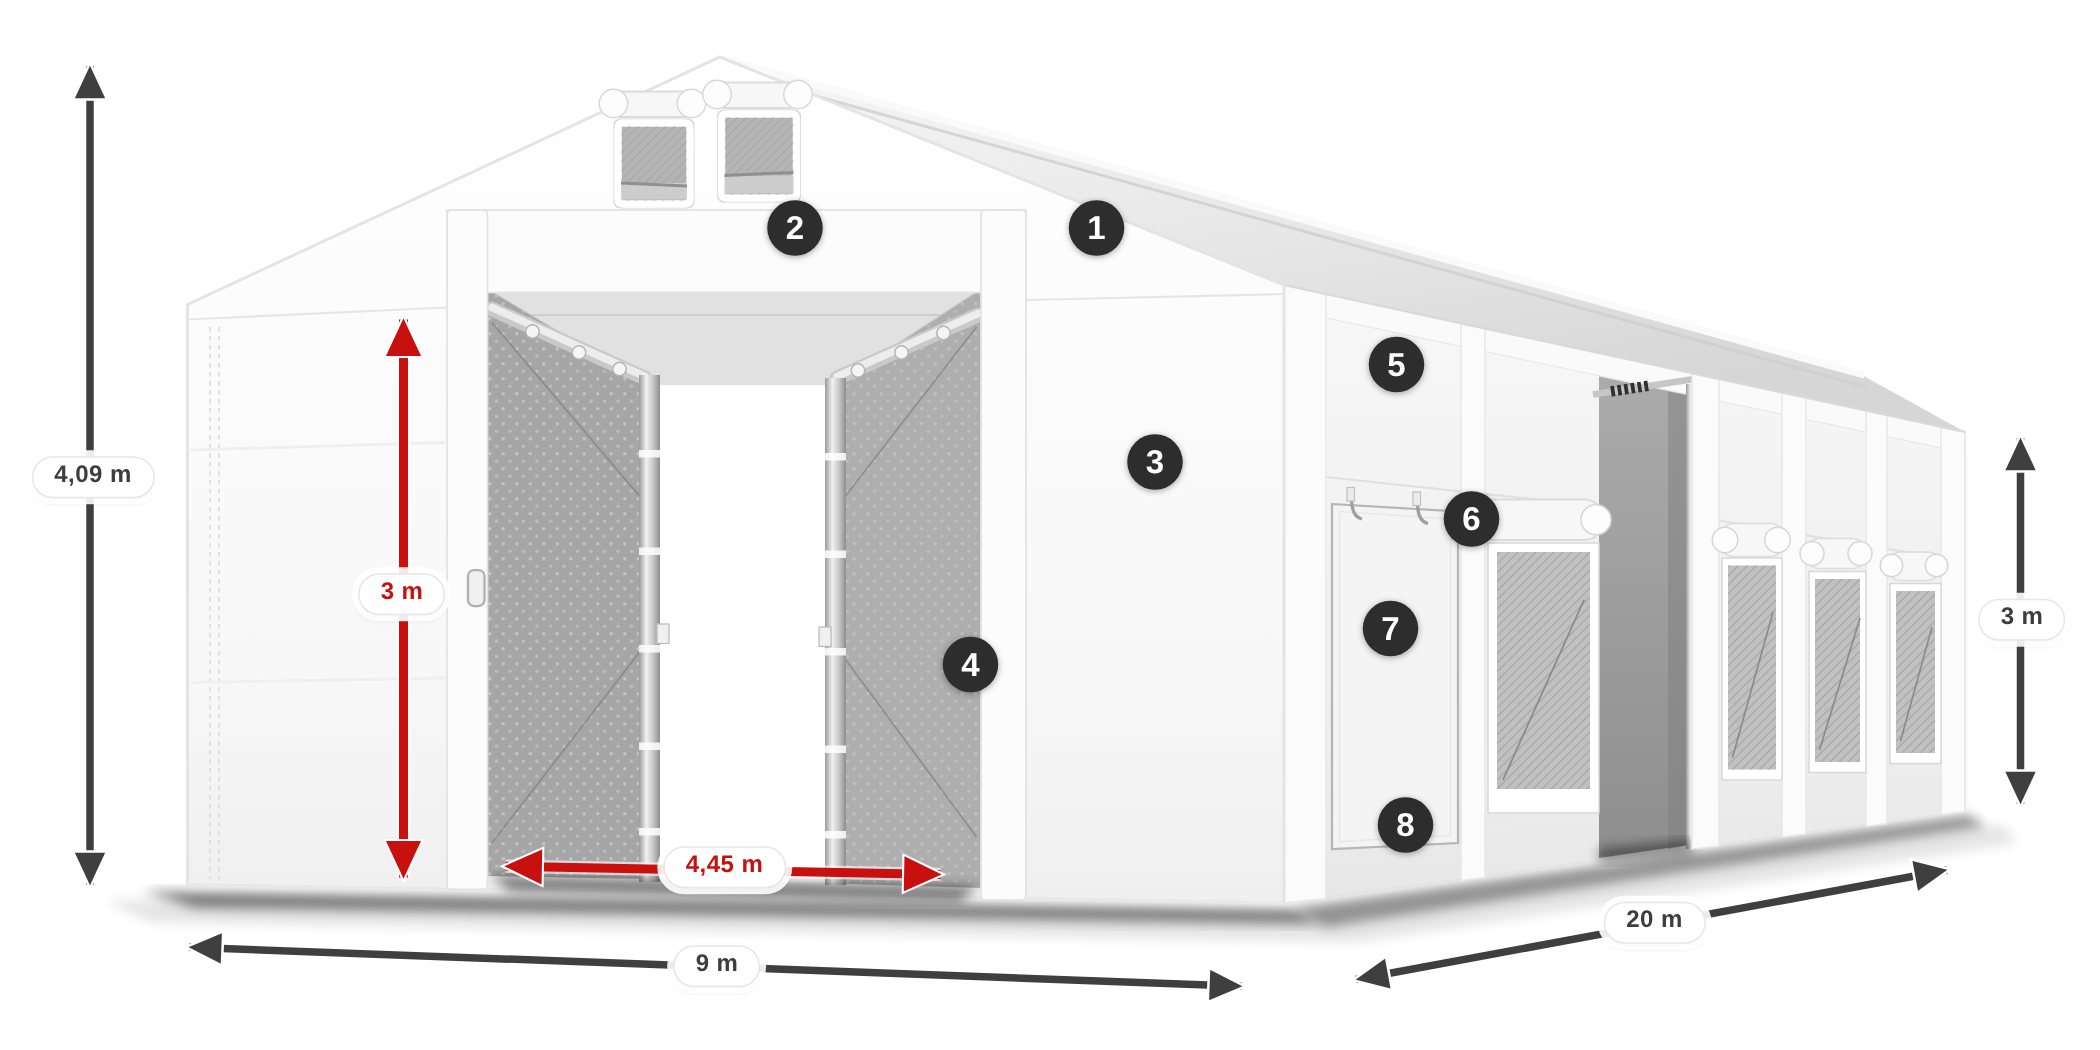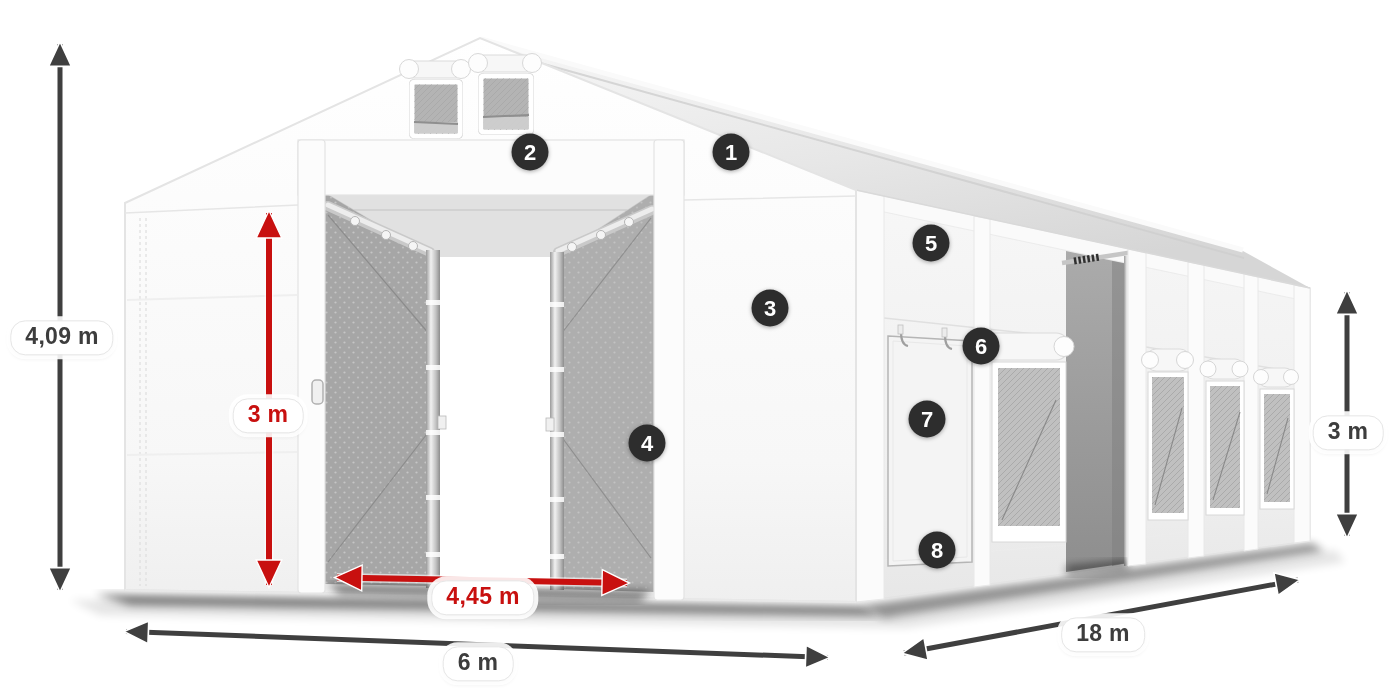--- a/index.html
+++ b/index.html
@@ -7,24 +7,24 @@
          font-family:"Liberation Sans", sans-serif;}
   .stage svg{position:absolute;left:0;top:0;}
 
   
   .pill{
     position:absolute;transform:translate(-50%,-50%);
     background:var(--pill_bg,#fff);
     border:1px solid #e6e6e6;
     border-radius:15px;
     padding:3px 14px 5px 14px;
-    font-size:23px;font-weight:700;line-height:1.1;
+    font-size:16px;font-weight:700;line-height:1.1;
     color:var(--pill_text_dark,#3d3d3d);
     box-shadow:0 0 0 4px rgba(255,255,255,.9), 0 2px 5px rgba(0,0,0,.18);
-    white-space:nowrap;z-index:5;letter-spacing:.3px;margin-top:20px;
+    white-space:nowrap;z-index:5;letter-spacing:.3px;
   }
   .pill.red{color:var(--pill_text_red,#c8100f);}
 
   
   .badge{
     position:absolute;transform:translate(-50%,-50%);
     width:37px;height:37px;border-radius:50%;
     background:var(--badge_bg,#2d2d2d);
     color:var(--badge_text,#fff);
     font-size:22px;font-weight:700;
@@ -283,22 +283,22 @@
     <g>
       <line x1="337" y1="577.5" x2="627" y2="583" stroke="#ffffff" stroke-width="9" opacity="0.6"></line>
       <line x1="337" y1="577.5" x2="627" y2="583" style="stroke:var(--arrow_red,#c8100f)" stroke-width="6" marker-start="url(#ahRed)" marker-end="url(#ahRed)"></line>
     </g>
   </g>
 </svg>
 
   <div class="pill" style="left:62px;top:318px">4,09 m</div>
   <div class="pill red" style="left:268px;top:396px">3 m</div>
   <div class="pill red" style="left:483px;top:578px">4,45 m</div>
-  <div class="pill" style="left:478px;top:644px">6 m</div>
-  <div class="pill" style="left:1103px;top:615px">18 m</div>
+  <div class="pill" style="left:478px;top:644px">9 m</div>
+  <div class="pill" style="left:1103px;top:615px">20 m</div>
   <div class="pill" style="left:1348px;top:413px">3 m</div>
 
   <div class="badge" style="left:731px;top:152px">1</div>
   <div class="badge" style="left:530px;top:152px">2</div>
   <div class="badge" style="left:770px;top:308px">3</div>
   <div class="badge" style="left:647px;top:443px">4</div>
   <div class="badge" style="left:931px;top:243px">5</div>
   <div class="badge" style="left:981px;top:346px">6</div>
   <div class="badge" style="left:927px;top:419px">7</div>
   <div class="badge" style="left:937px;top:550px">8</div>

